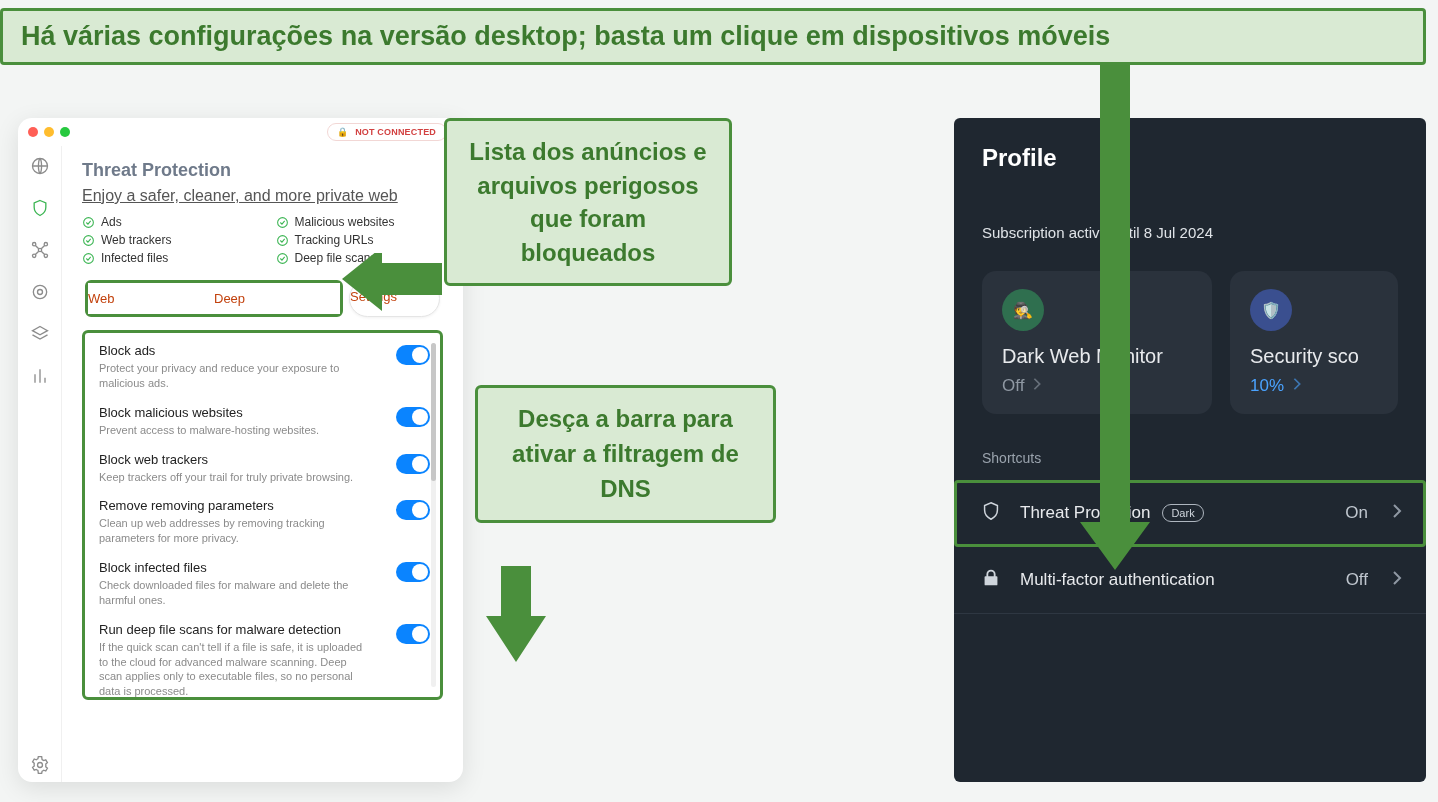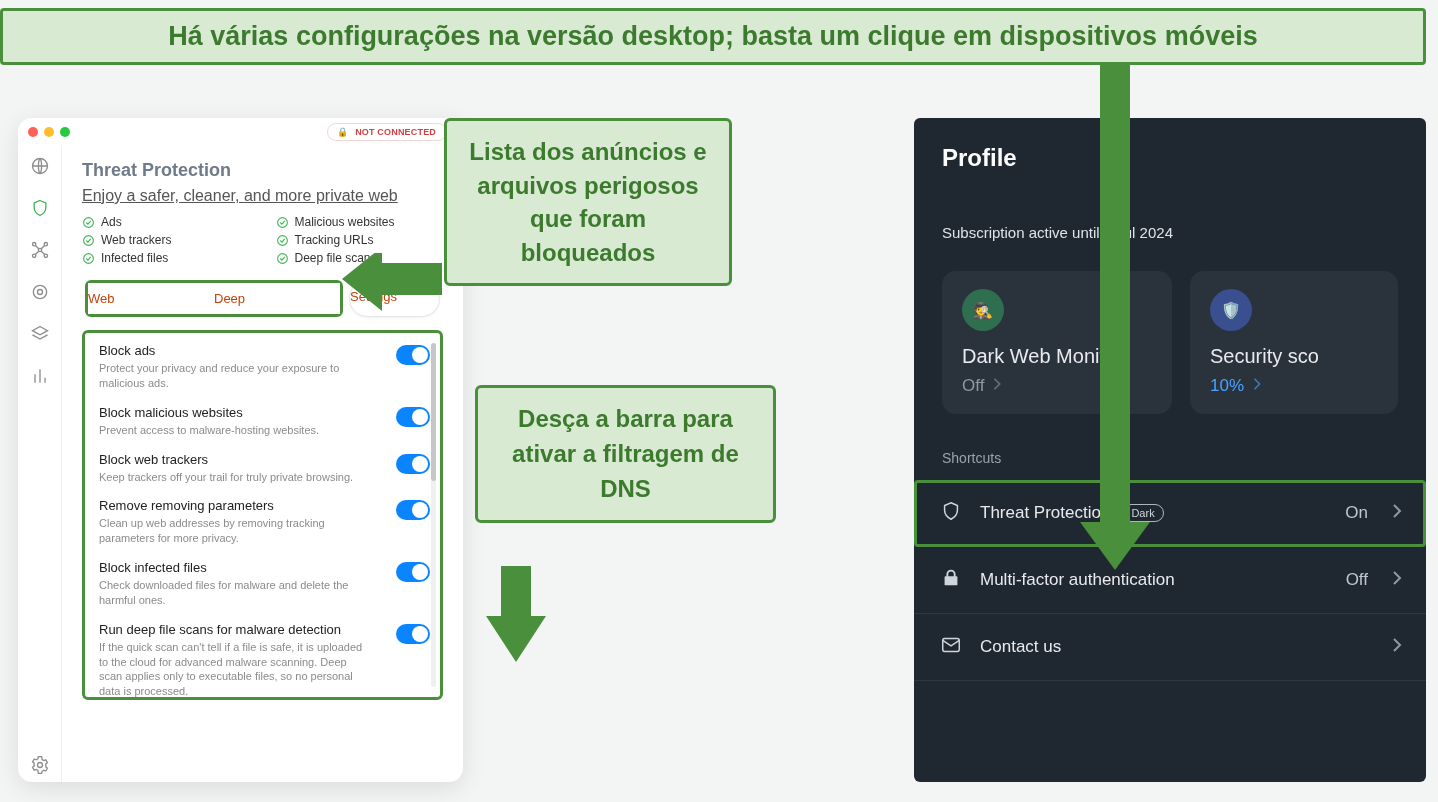--- a/index.html
+++ b/index.html
@@ -13,21 +13,20 @@
   }
 
   
   .top-banner {
     position: absolute;
     top: 8px; left: 0; right: 12px;
     border: 3px solid #4a8f3c;
     background: #d9ead3;
     border-radius: 4px;
     padding: 10px 18px;
-    text-align: center;
   }
   .top-banner-text {
     color: #3c7a2e;
     font-size: 27px;
     font-weight: 700;
   }
 
   
   .desktop-window {
     position: absolute;
@@ -131,21 +130,21 @@
     position:absolute; right:-4px; top:2px;
     width:34px;height:20px;border-radius:999px;background:#0a84ff;
     display:flex;align-items:center;padding:2px;justify-content:flex-end;
   }
   .toggle .knob{width:16px;height:16px;border-radius:50%;background:#fff;}
 
   
   .mobile-panel {
     position:absolute;
     top: 118px; right: 12px;
-    width: 512px; height: 664px;
+    width: 472px; height: 664px;
     background:#1f2730;
     color:#e8eaed;
     border-radius: 6px;
     overflow:hidden;
     padding: 26px 0 0 0;
   }
   .mobile-inner { padding: 0 28px; }
   .profile-title { font-size: 24px; font-weight:700; color:#fff; margin-bottom: 52px; }
   .sub-active { font-size: 15px; color:#dfe3e7; margin-bottom: 30px; }
 
@@ -438,32 +437,20 @@
             <path d="M7 10V8a5 5 0 0 1 10 0v2h1a1 1 0 0 1 1 1v8a1 1 0 0 1-1 1H6a1 1 0 0 1-1-1v-8a1 1 0 0 1 1-1h1zm2 0h6V8a3 3 0 0 0-6 0v2z"></path>
           </svg></span>
       <span class="li-text">
           <span>Multi-factor authentication</span>
         </span>
       <span class="li-status">Off</span>
       <span class="li-chev"><svg viewBox="0 0 10 16" fill="none" stroke="currentColor" stroke-width="2">
             <path d="M2 2l6 6-6 6"></path>
           </svg></span>
     </div>
-    <div class="list-item">
-      <span class="li-icon"><svg viewBox="0 0 24 24" fill="none" stroke="currentColor" stroke-width="1.6">
-            <rect x="3" y="5" width="18" height="14" rx="2"></rect>
-            <path d="M3 7l9 6 9-6"></path>
-          </svg></span>
-      <span class="li-text">
-          <span>Contact us</span>
-        </span>
-      <span class="li-chev"><svg viewBox="0 0 10 16" fill="none" stroke="currentColor" stroke-width="2">
-            <path d="M2 2l6 6-6 6"></path>
-          </svg></span>
-    </div>
   </div>
 </div>
 
 <div class="callout callout-1">
   <span>Lista dos anúncios e arquivos perigosos que foram bloqueados</span>
 </div>
 <div class="callout callout-2">
   <span>Desça a barra para ativar a filtragem de DNS</span>
 </div>
 

